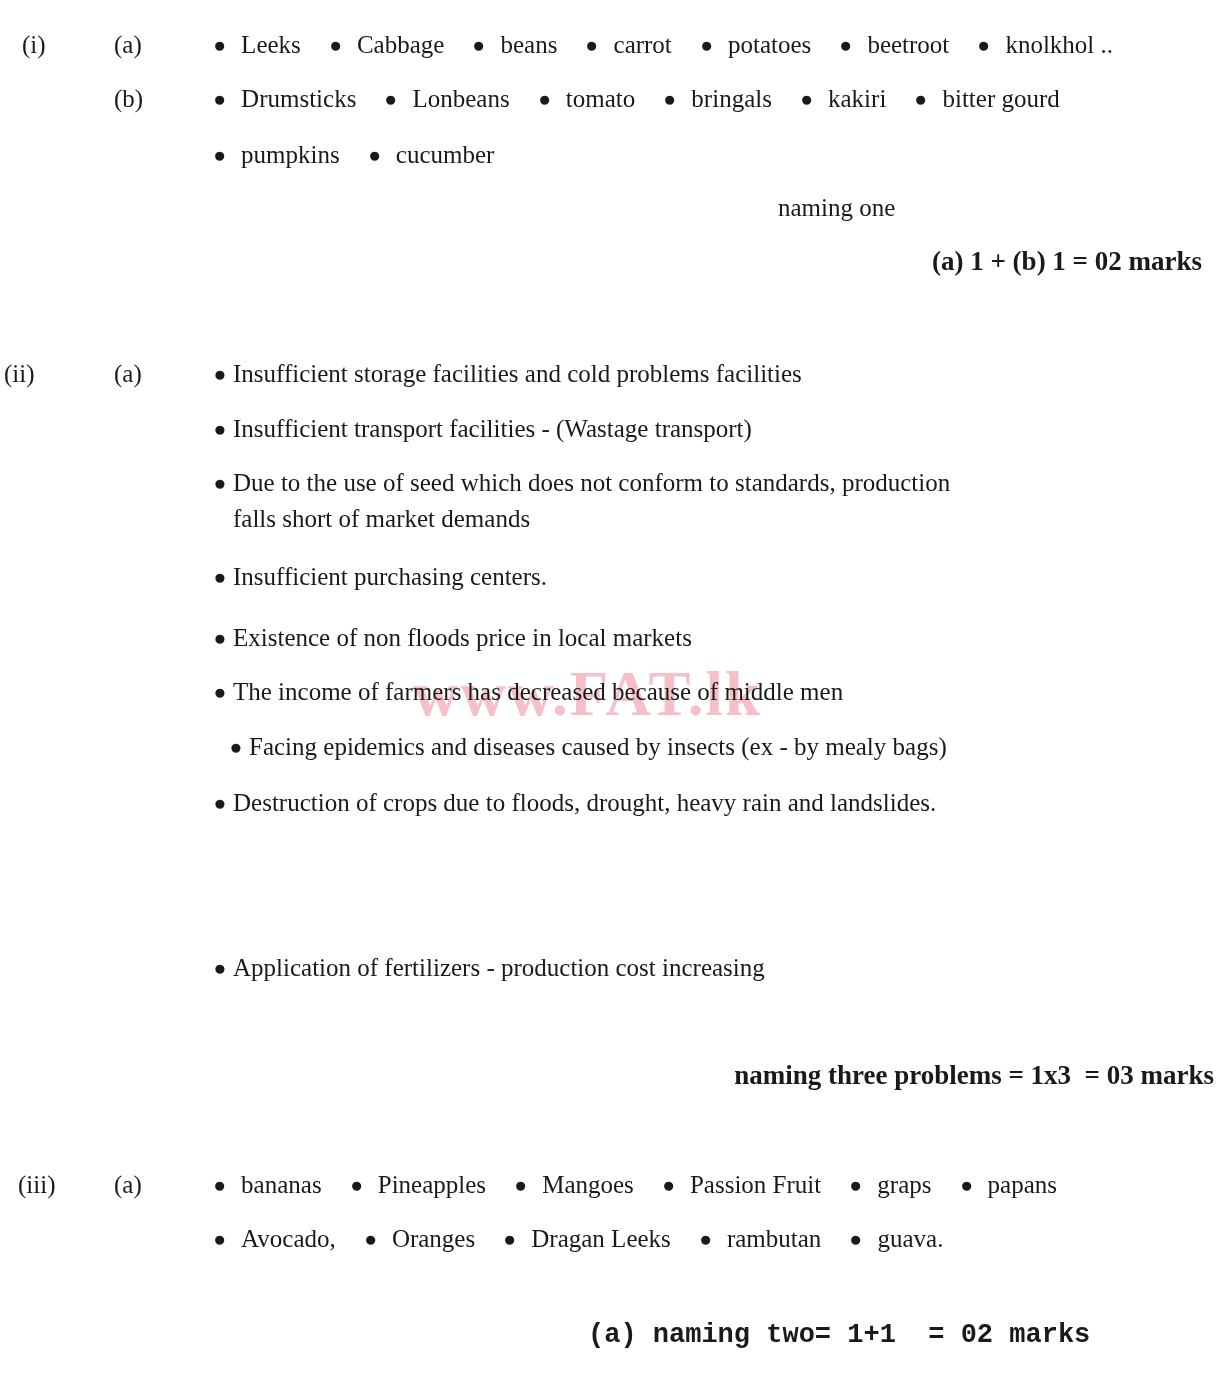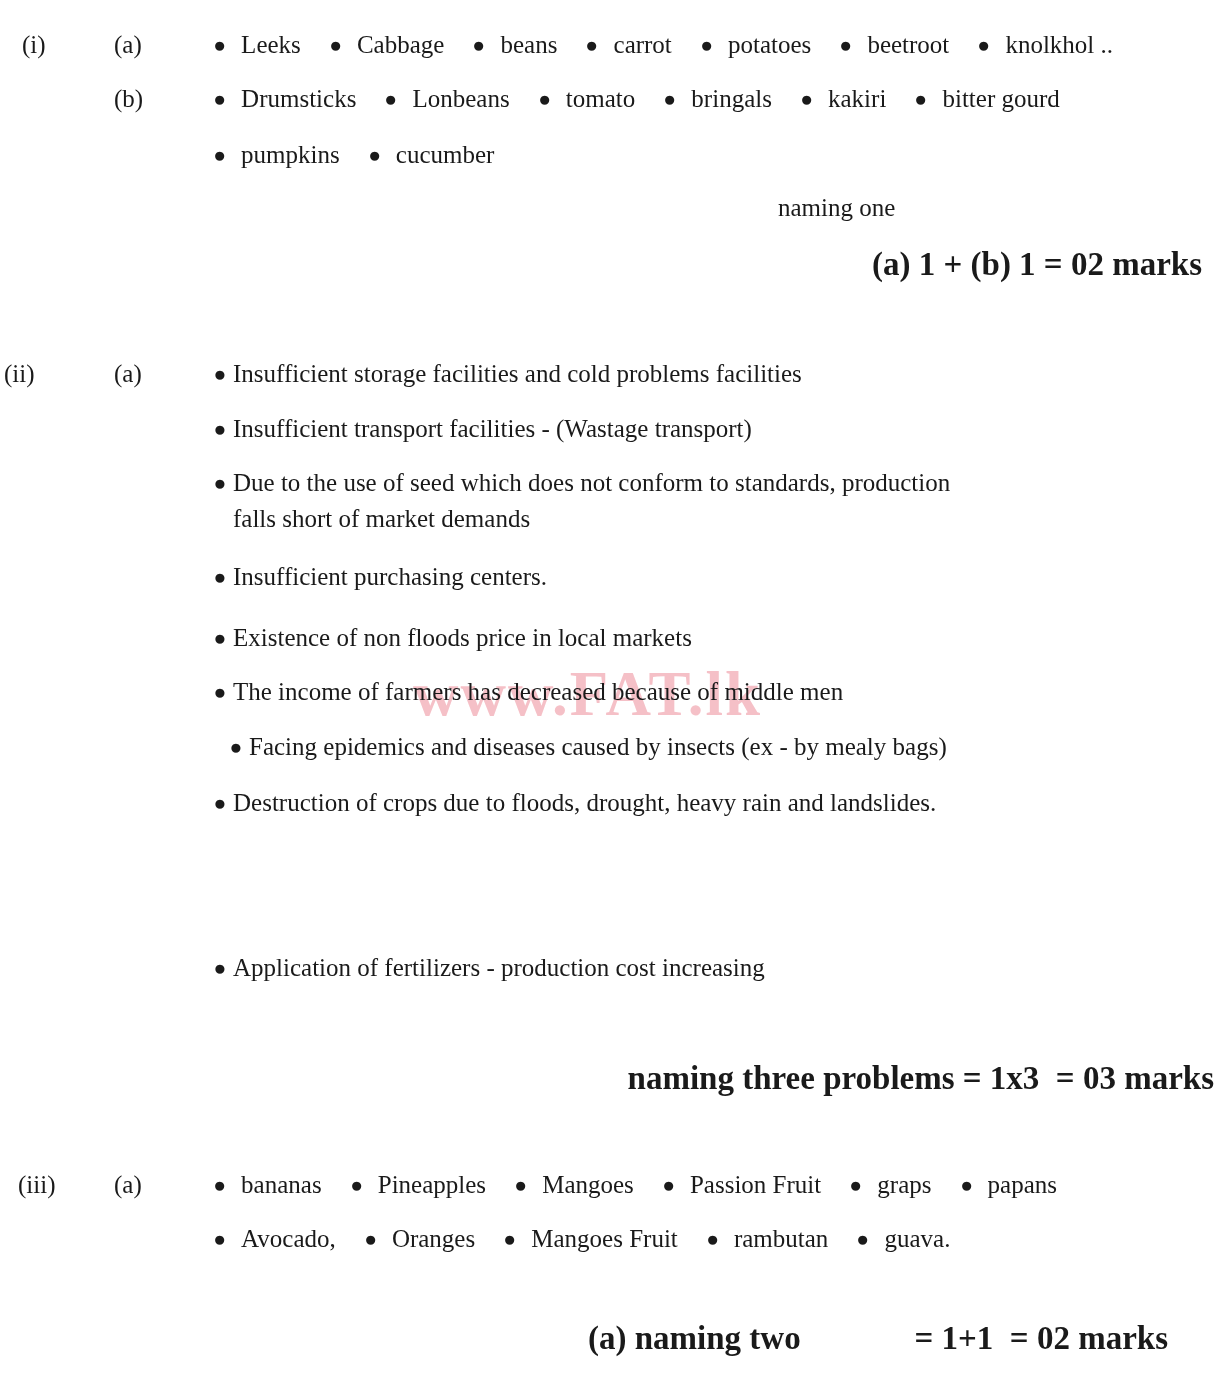--- a/index.html
+++ b/index.html
@@ -13,21 +13,21 @@
     position: relative;
     width: 1232px;
     height: 1386px;
     font-family: "Liberation Serif", "DejaVu Serif", serif;
     font-size: 25px;
     color: var(--text);
     overflow: hidden;
   }
   .abs { position: absolute; white-space: nowrap; }
   .pre { white-space: pre; }
-  .bold { font-weight: 700; font-size: 33px; }
+  .bold { font-weight: 700; font-size: 27px; }
   .numeral, .part-label { font-size: 25px; }
   
   .item-row .ib {
     display: inline-block;
     margin-right: 14px;
     transform: scale(0.85);
   }
   .item-row .it { margin-right: 27px; text-align: center; }
   
   .bullet-line .blt {
@@ -43,22 +43,23 @@
     font-weight: 700;
     font-size: 63px;
     letter-spacing: 2px;
     color: var(--watermark);
     opacity: 0.75;
     z-index: 0;
   }
   .fg { z-index: 1; }
   .marks-row {
     display: flex;
-    justify-content: space-between;
+    justify-content: flex-start;
     width: 580px;
+    font-family: Liberation Mono, monospace;
   }
 </style>
 </head>
 <body>
 
 <div class="wm">www.FAT.lk</div>
 
 <div class="abs fg numeral" style="left:22px; top:31px">(i)</div>
 <div class="abs fg part-label" style="left:114px; top:31px">(a)</div>
 <div class="abs fg item-row" style="left:212px; top:31px"><span class="ib">●</span><span class="it">Leeks</span><span class="ib">●</span><span class="it">Cabbage</span><span class="ib">●</span><span class="it">beans</span><span class="ib">●</span><span class="it">carrot</span><span class="ib">●</span><span class="it">potatoes</span><span class="ib">●</span><span class="it">beetroot</span><span class="ib">●</span><span class="it">knolkhol ..</span></div>
@@ -100,18 +101,18 @@
 </div>
 <div class="abs fg bullet-line" style="left:212px; top:954px">
   <span class="blt">●</span><span>Application of fertilizers - production cost increasing</span>
 </div>
 
 <div class="abs fg bold pre" style="right:18px; top:1060px">naming three problems = 1x3  = 03 marks</div>
 
 <div class="abs fg numeral" style="left:18px; top:1171px">(iii)</div>
 <div class="abs fg part-label" style="left:114px; top:1171px">(a)</div>
 <div class="abs fg item-row" style="left:212px; top:1171px"><span class="ib">●</span><span class="it">bananas</span><span class="ib">●</span><span class="it">Pineapples</span><span class="ib">●</span><span class="it">Mangoes</span><span class="ib">●</span><span class="it">Passion Fruit</span><span class="ib">●</span><span class="it">graps</span><span class="ib">●</span><span class="it">papans</span></div>
-<div class="abs fg item-row" style="left:212px; top:1225px"><span class="ib">●</span><span class="it">Avocado,</span><span class="ib">●</span><span class="it">Oranges</span><span class="ib">●</span><span class="it">Mangoes Fruit</span><span class="ib">●</span><span class="it">rambutan</span><span class="ib">●</span><span class="it">guava.</span></div>
+<div class="abs fg item-row" style="left:212px; top:1225px"><span class="ib">●</span><span class="it">Avocado,</span><span class="ib">●</span><span class="it">Oranges</span><span class="ib">●</span><span class="it">Dragan Leeks</span><span class="ib">●</span><span class="it">rambutan</span><span class="ib">●</span><span class="it">guava.</span></div>
 
 <div class="abs fg bold marks-row" style="left:588px; top:1320px">
   <span class="pre">(a) naming two</span>
   <span class="pre">= 1+1  = 02 marks</span>
 </div>
 
 </body></html>

